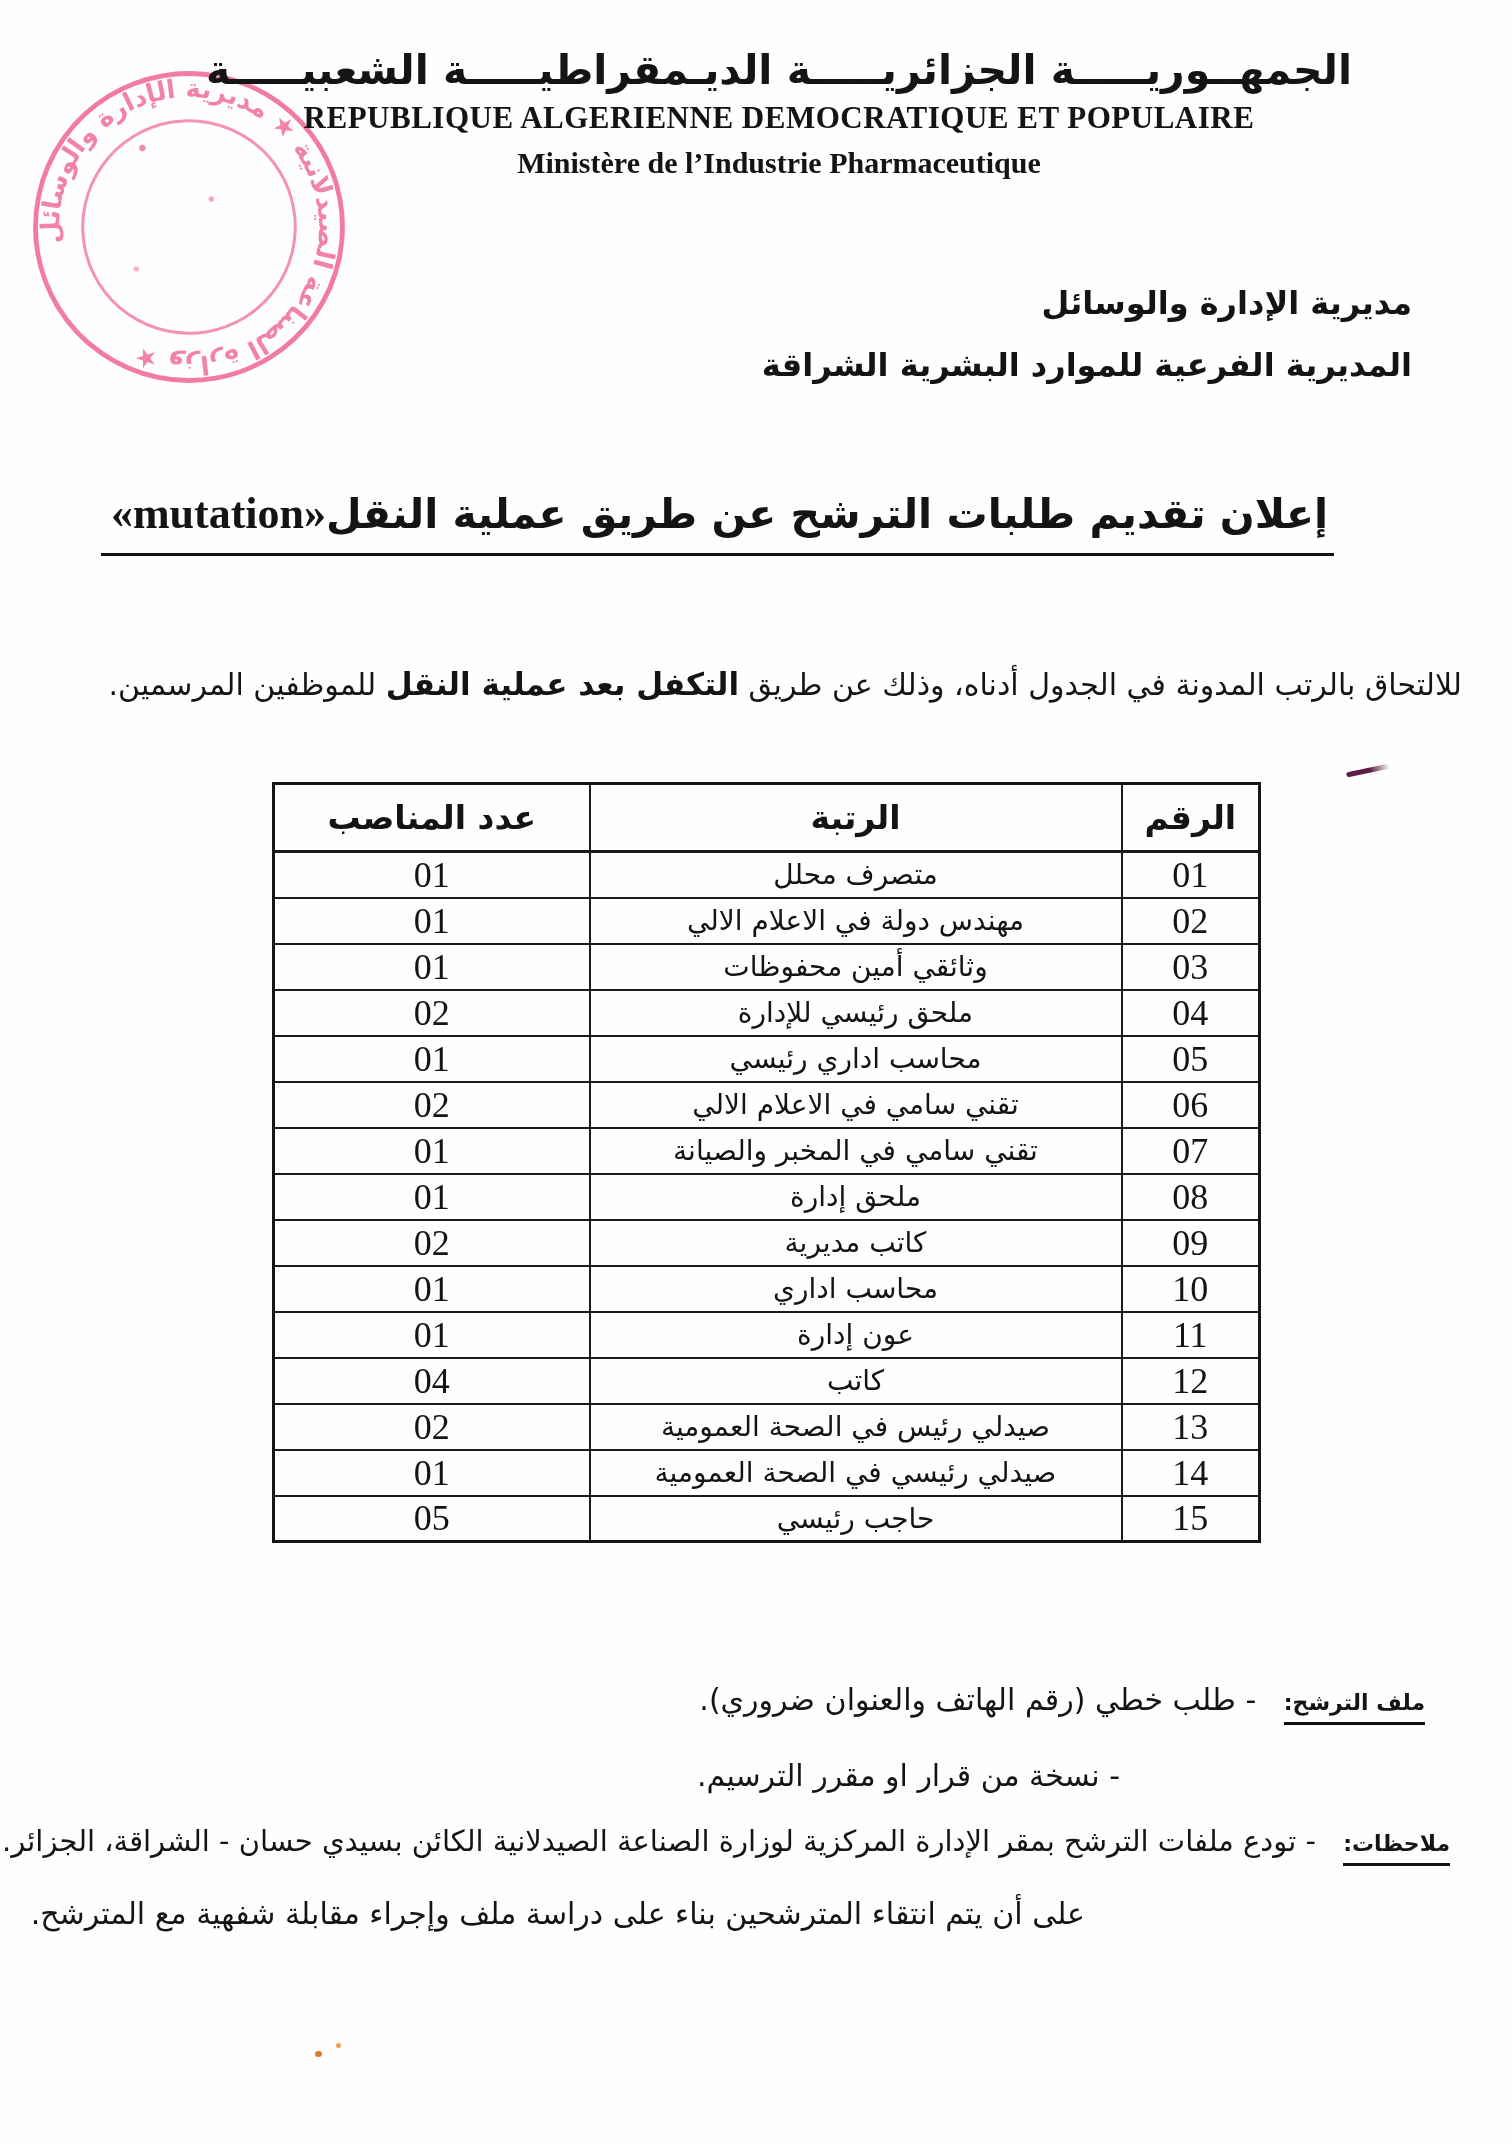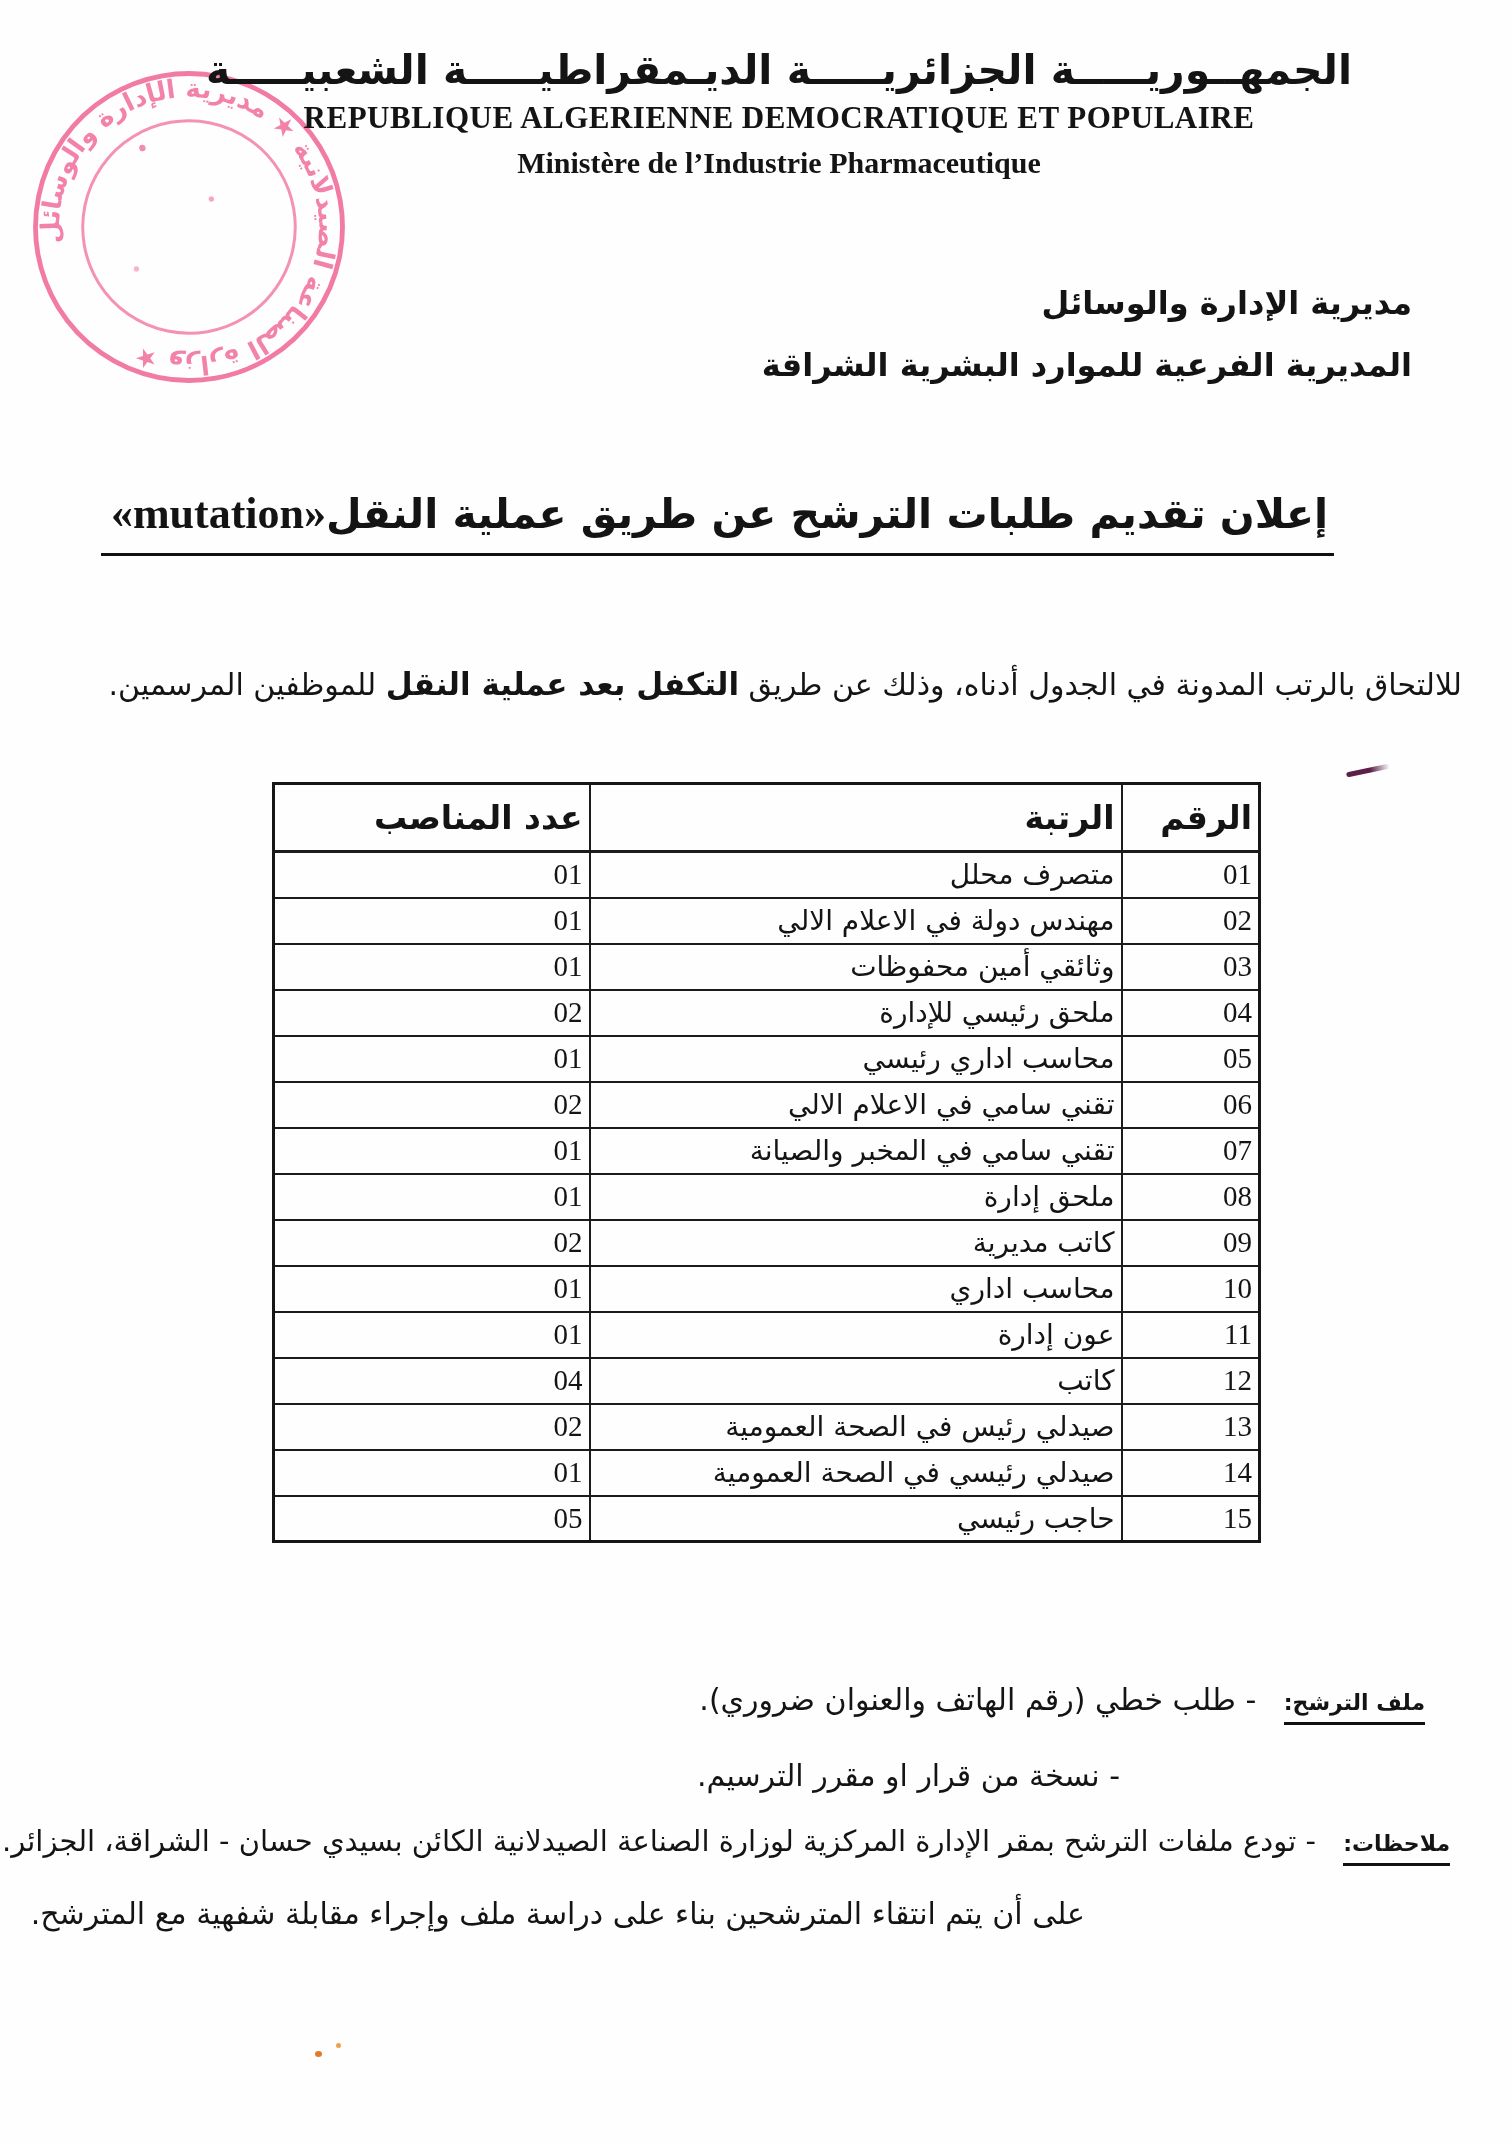--- a/index.html
+++ b/index.html
@@ -43,27 +43,27 @@
   
   .pen-dash { top:768px; left:1346px; width:44px; height:5px; border-radius:3px;
               background:linear-gradient(90deg,#5c1f4a 55%, rgba(92,31,74,0)); 
               transform:rotate(-12deg); }
   .speck1 { top:2051px; left:315px; width:7px; height:6px; border-radius:50%; background:#e07a28; }
   .speck2 { top:2043px; left:336px; width:5px; height:5px; border-radius:50%; background:#eda04f; }
 
   
   .jobs-table { position:absolute; left:272px; top:782px; border-collapse:collapse;
                 direction:rtl; border:3px solid #161616; }
-  .jobs-table th, .jobs-table td { border:2px solid #1b1b1b; text-align:right; vertical-align:middle; padding:0 6px; }
+  .jobs-table th, .jobs-table td { border:2px solid #1b1b1b; text-align:center; vertical-align:middle; padding:0 6px; }
   .jobs-table th { height:68px; font-size:33px; font-weight:bold; border-bottom-width:3px; }
   .jobs-table td { height:46px; }
   .col-num  { width:138px; }
   .col-rank { width:532px; }
   .col-pos  { width:316px; }
-  .td-num, .td-pos { font-family:"Liberation Serif","DejaVu Serif",serif; font-size:29px; direction:ltr; }
+  .td-num, .td-pos { font-family:"Liberation Serif","DejaVu Serif",serif; font-size:36px; direction:ltr; }
   .td-rank { font-size:28px; }
 
   
   .file-line1 { top:1682px; right:87px; font-size:30px; }
   .file-line2 { top:1758px; right:392px; font-size:30px; }
   .notes-line1 { top:1824px; right:62px; font-size:29px; }
   .notes-line2 { top:1896px; right:427px; font-size:30px; }
   .sec-label { font-weight:bold; font-size:22px; border-bottom:3px solid #111;
                padding-bottom:7px; margin-left:18px; white-space:nowrap;text-align:center; }
   .sec-text { white-space:nowrap; }

